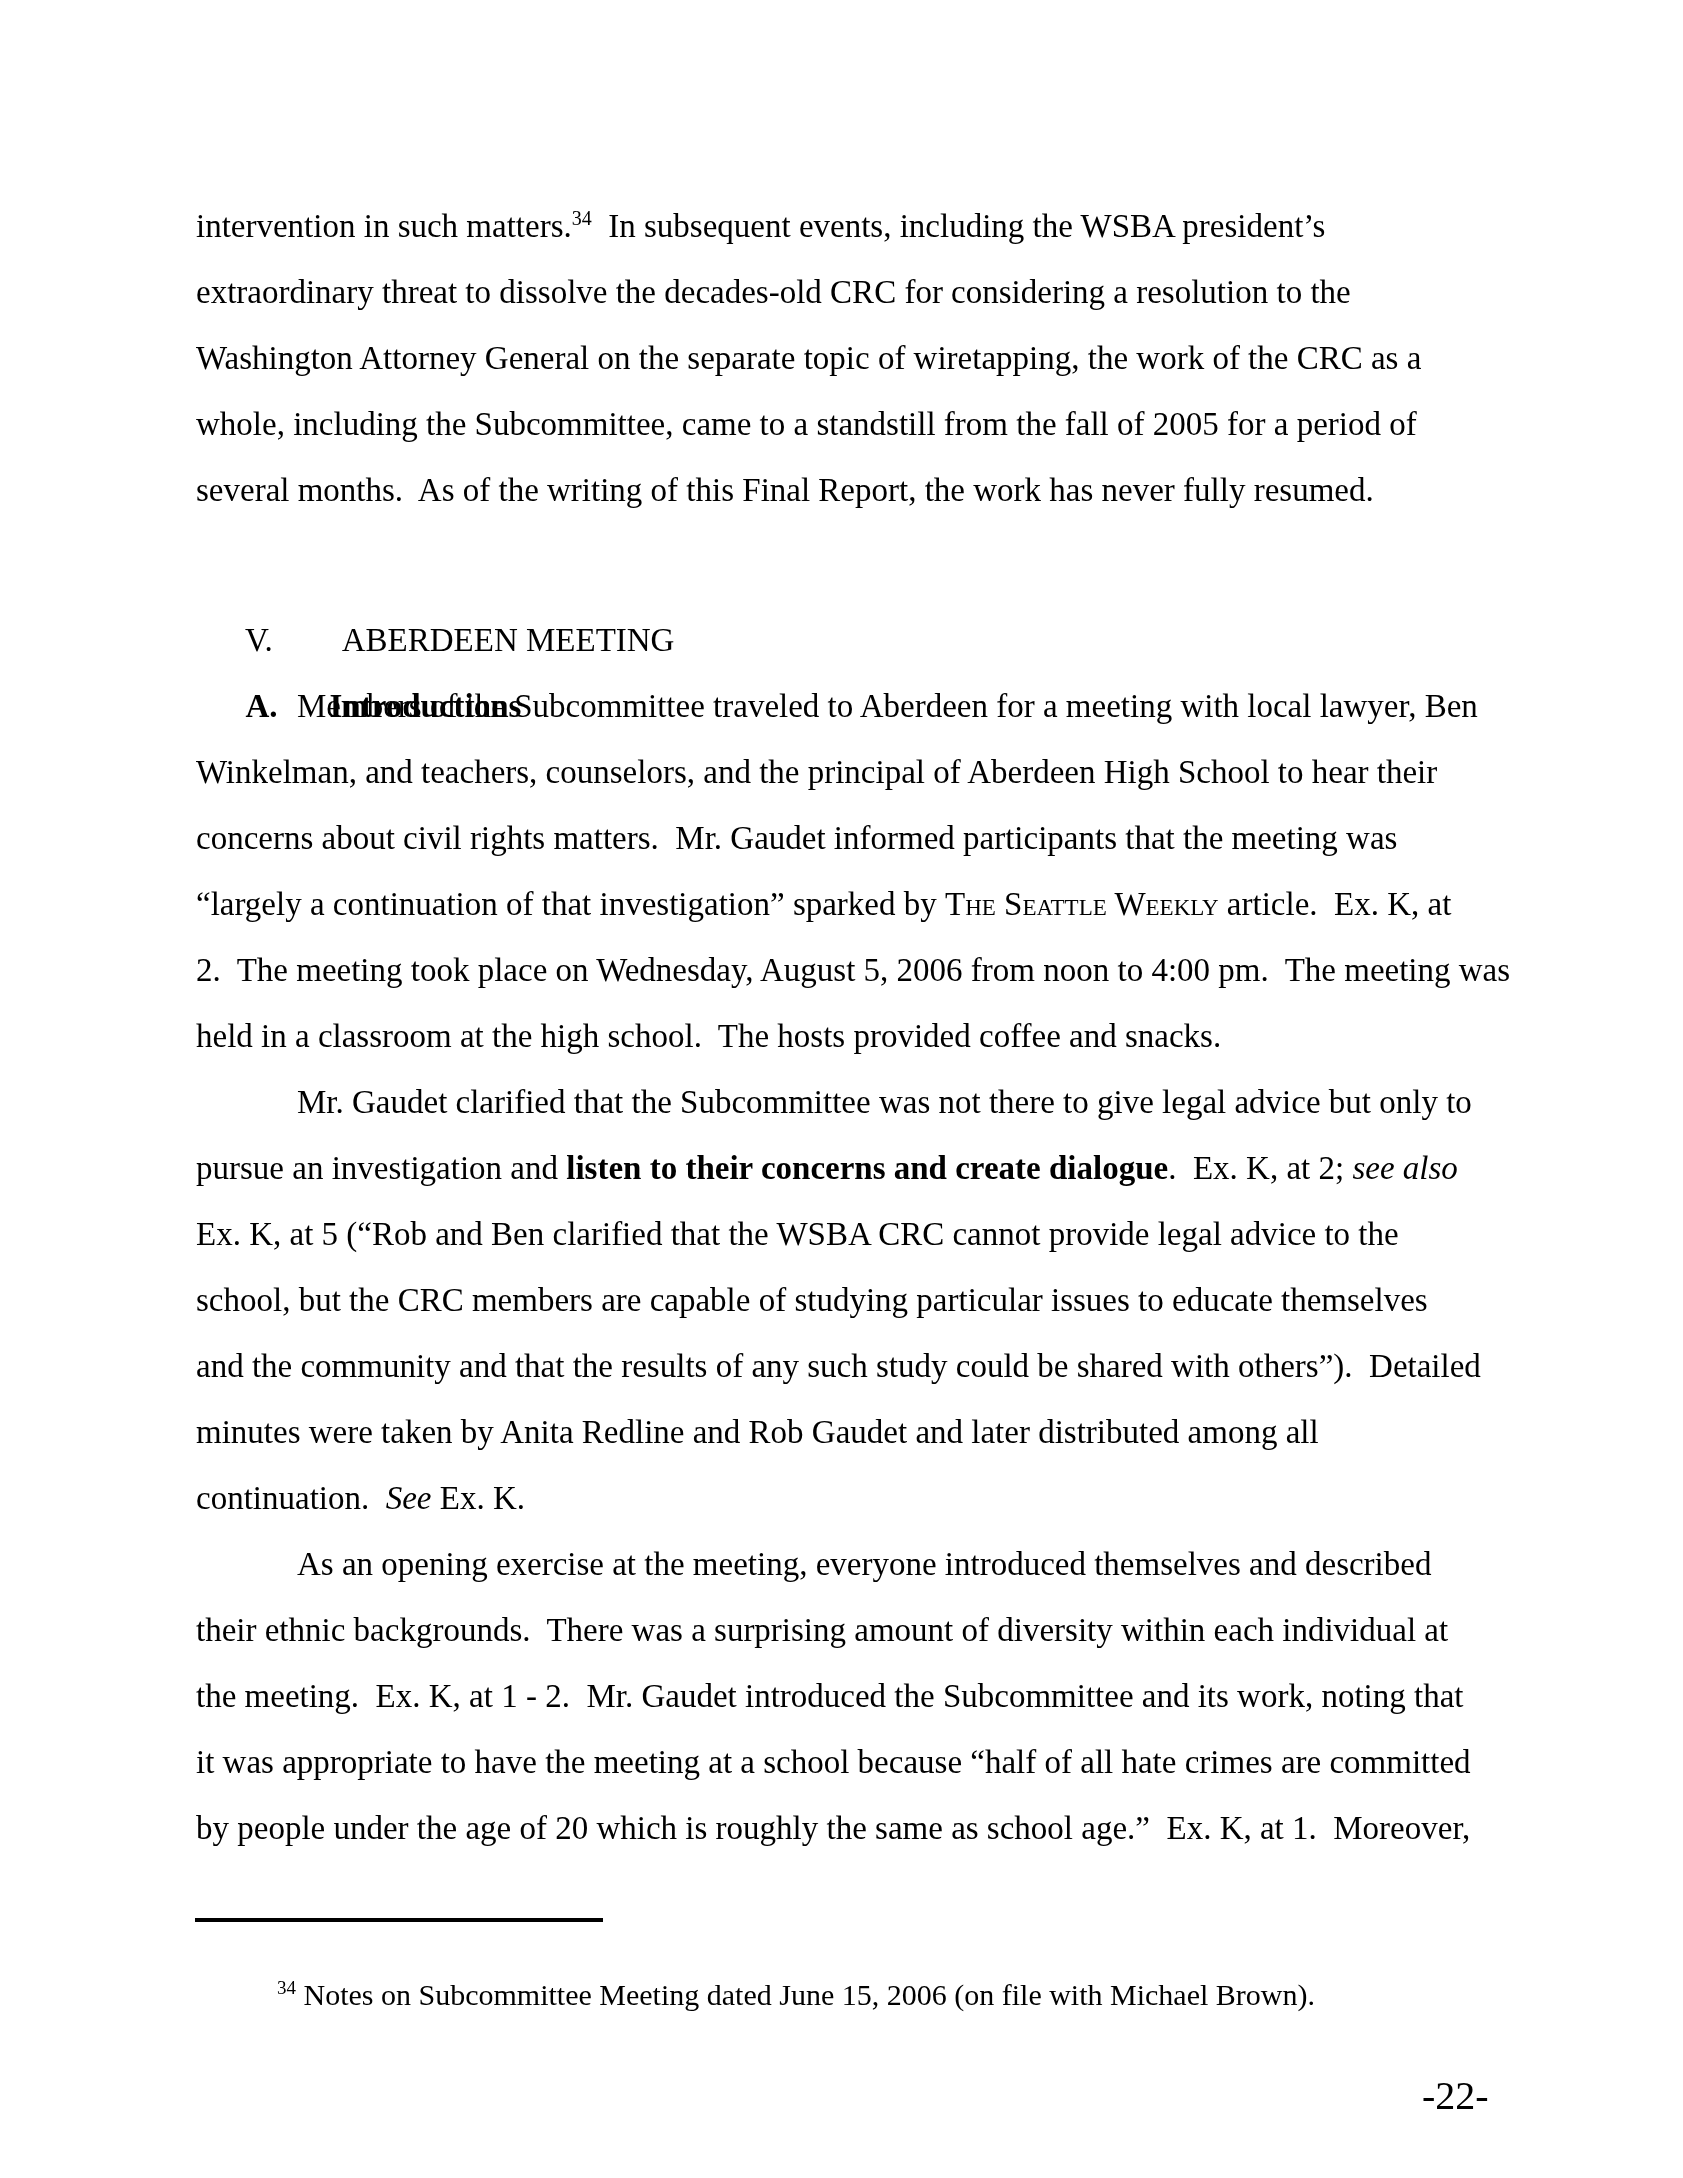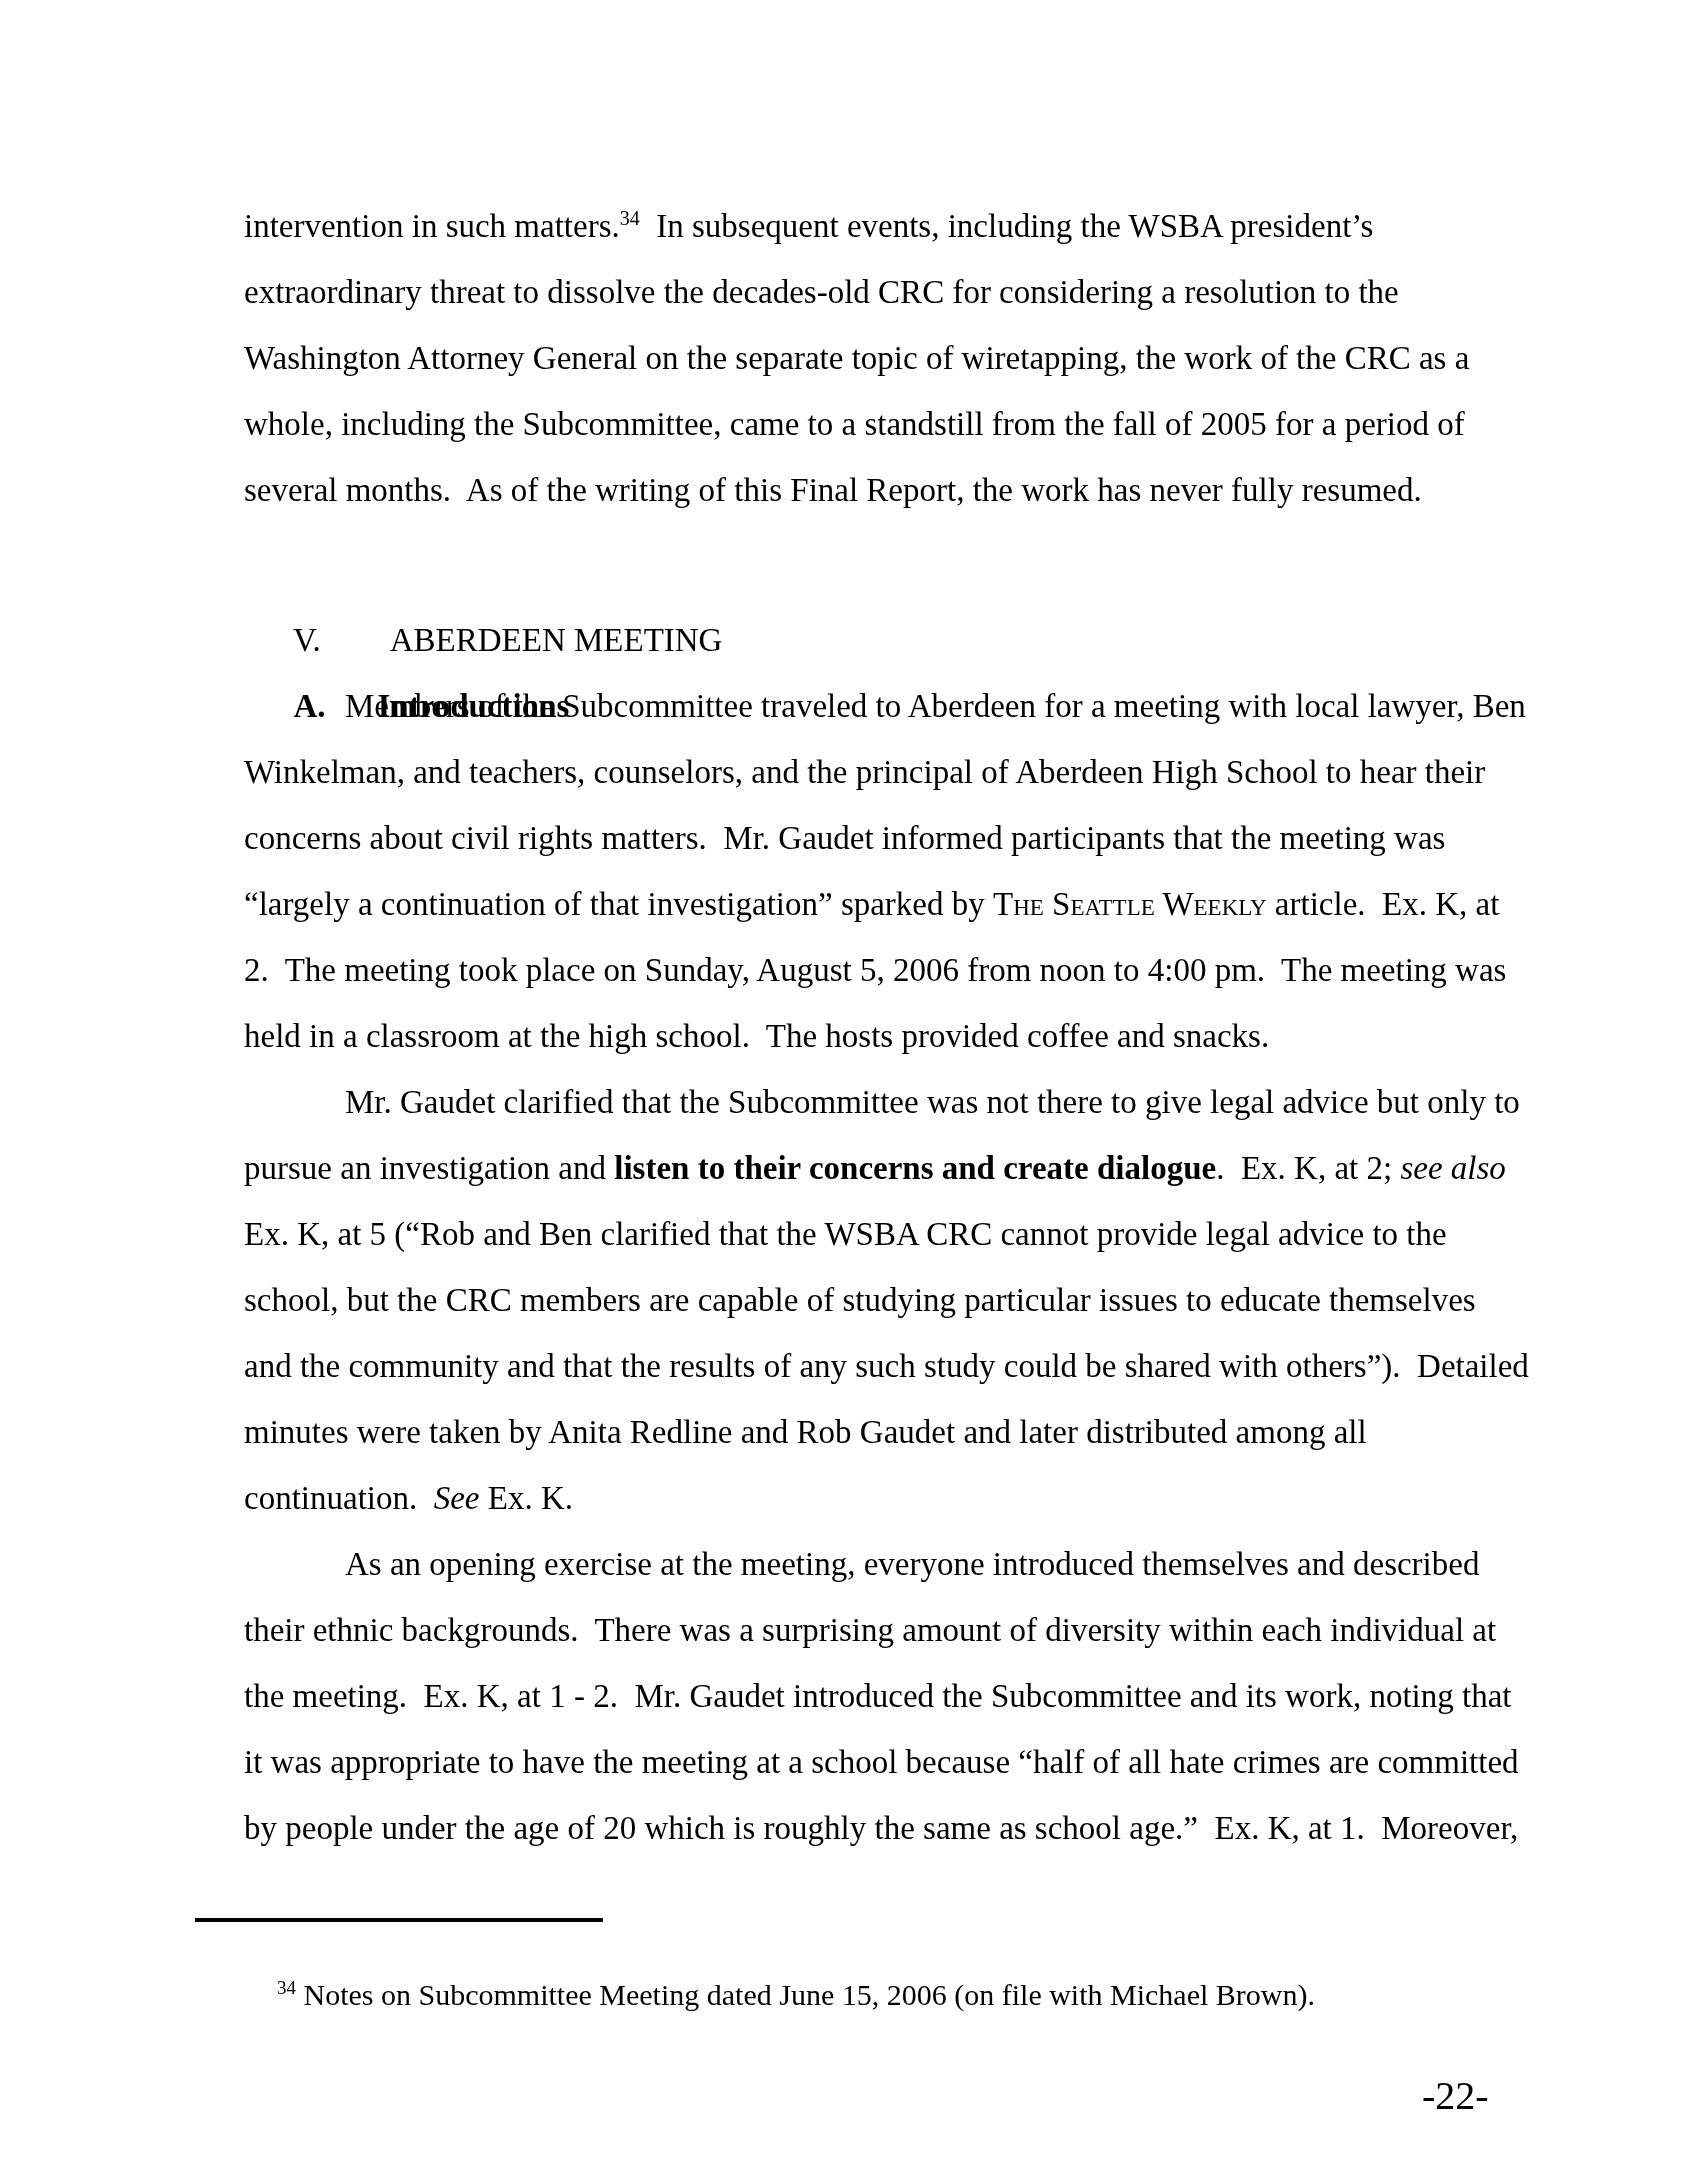--- a/index.html
+++ b/index.html
@@ -20,21 +20,20 @@
     position: absolute;
     left: 196px;
     top: 193px;
     width: 1297px;
   }
   .line {
     font-size: 33px;
     line-height: 66px;
     height: 66px;
     white-space: pre;
-    margin-left: 48px;
   }
   .indent { padding-left: 101px; }
   .spacer-sm { height: 18px; }
   .heading-line {
     text-align: left;
     font-weight: normal;
   }
   .heading-gap {
     display: inline-block;
     width: 69px;
@@ -109,21 +108,21 @@
 
     <div class="line section-line">
       <span class="section-tab">A.</span><span>Introductions</span>
     </div>
 
     <div>
       <div class="line indent"><span>Members of the Subcommittee traveled to Aberdeen for a meeting with local lawyer, Ben</span></div>
       <div class="line"><span>Winkelman, and teachers, counselors, and the principal of Aberdeen High School to hear their</span></div>
       <div class="line"><span>concerns about civil rights matters.  Mr. Gaudet informed participants that the meeting was</span></div>
       <div class="line"><span>“largely a continuation of that investigation” sparked by </span><span class="r-sc">The Seattle Weekly</span><span> article.  Ex. K, at</span></div>
-      <div class="line"><span>2.  The meeting took place on Sunday, August 5, 2006 from noon to 4:00 pm.  The meeting was</span></div>
+      <div class="line"><span>2.  The meeting took place on Wednesday, August 5, 2006 from noon to 4:00 pm.  The meeting was</span></div>
       <div class="line"><span>held in a classroom at the high school.  The hosts provided coffee and snacks.</span></div>
     </div>
 
     <div>
       <div class="line indent"><span>Mr. Gaudet clarified that the Subcommittee was not there to give legal advice but only to</span></div>
       <div class="line"><span>pursue an investigation and </span><span class="r-bi">listen to their concerns and create dialogue</span><span>.  Ex. K, at 2; </span><span class="r-i">see also</span></div>
       <div class="line"><span>Ex. K, at 5 (“Rob and Ben clarified that the WSBA CRC cannot provide legal advice to the</span></div>
       <div class="line"><span>school, but the CRC members are capable of studying particular issues to educate themselves</span></div>
       <div class="line"><span>and the community and that the results of any such study could be shared with others”).  Detailed</span></div>
       <div class="line"><span>minutes were taken by Anita Redline and Rob Gaudet and later distributed among all</span></div>

